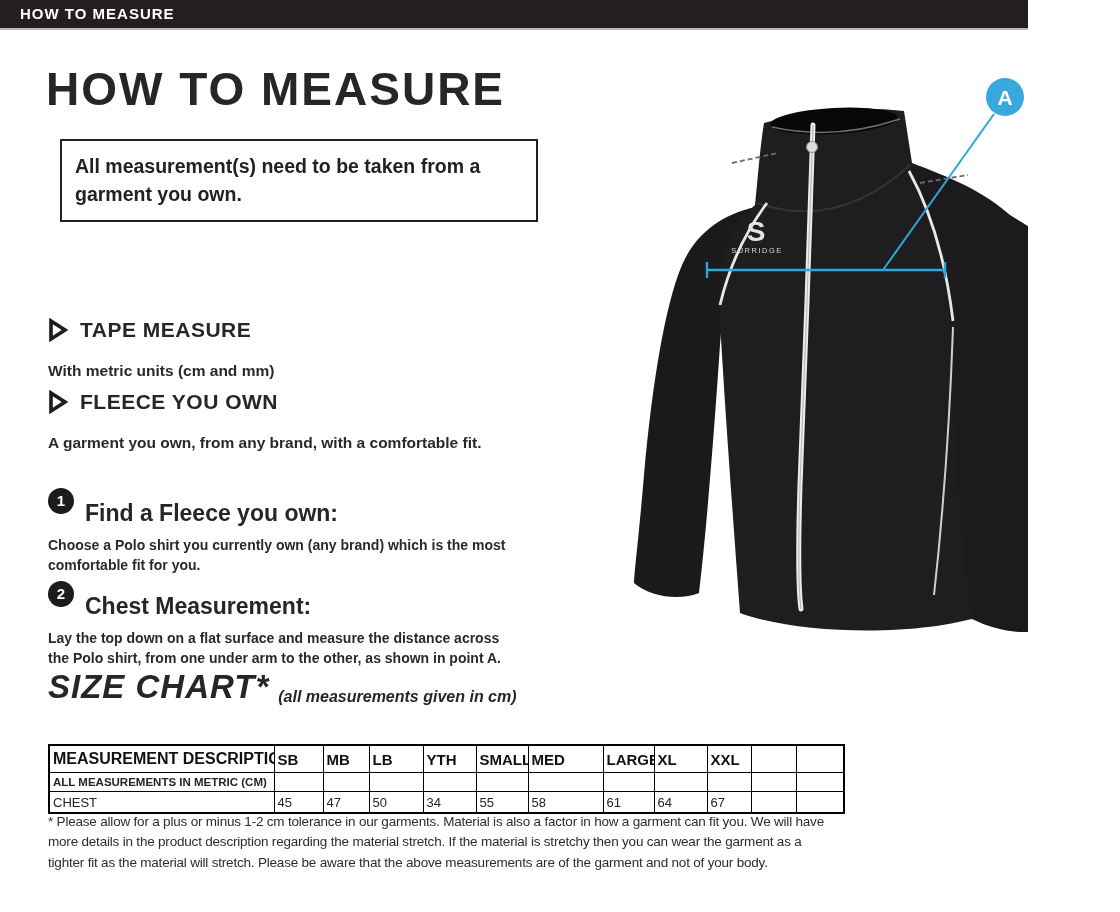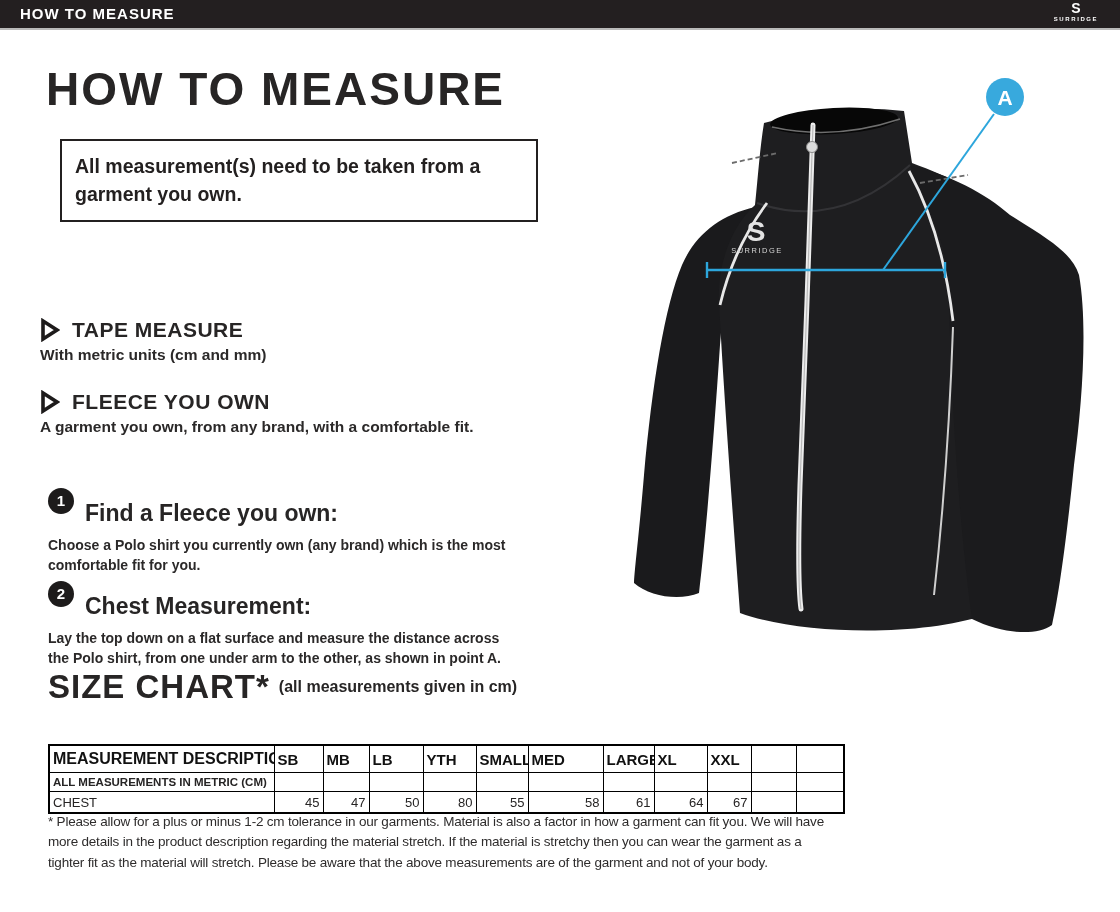--- a/index.html
+++ b/index.html
@@ -1,63 +1,63 @@
 <!DOCTYPE html>
 <html><head>
 <meta charset="utf-8">
 <style>
   html,body{margin:0;padding:0;background:#fff;}
   body{font-family:"Liberation Sans",sans-serif;color:#262424;}
-  .page{position:relative;width:1120px;height:912px;background:#fff;overflow:hidden;}
+  .page{position:relative;width:1028px;height:912px;background:#fff;overflow:hidden;}
 
   
   .topbar{position:absolute;left:0;top:0;width:1120px;height:28px;background:#231f20;
           border-bottom:2px solid #b9b9b9;box-sizing:content-box;}
   .topbar-title{position:absolute;left:20px;top:0;line-height:28px;color:#fff;
           font-size:15px;font-weight:700;letter-spacing:1px;}
   .topbar-logo{position:absolute;right:14px;top:1px;width:60px;height:27px;text-align:center;color:#fff;}
   .topbar-logo .mark{display:block;font-size:14px;font-weight:800;line-height:14px;letter-spacing:0;}
   .topbar-logo .brand{display:block;font-size:6px;font-weight:700;letter-spacing:1.6px;line-height:8px;}
 
   
   .h1{position:absolute;left:46px;top:66px;font-size:46px;line-height:1;font-weight:800;
       letter-spacing:2px;color:#272525;}
   .notice-box{position:absolute;left:60px;top:139px;width:478px;box-sizing:border-box;
       border:2.5px solid #232020;padding:11px 13px;}
   .notice-box .txt{font-size:19.5px;font-weight:700;line-height:1.45;white-space:pre-line;color:#232020;}
 
   .ywn-heading{position:absolute;left:48px;top:254px;font-size:28px;font-weight:800;
       letter-spacing:1px;color:#272525;}
 
-  .need-item{position:absolute;left:40px;}
+  .need-item{position:absolute;left:48px;}
   .need-item .row{display:flex;align-items:center;gap:12px;}
   .need-title{font-size:21px;font-weight:800;letter-spacing:.5px;color:#272525;}
-  .need-desc{margin-top:4px;font-size:15.5px;font-weight:700;color:#2b2929;}
+  .need-desc{margin-top:20px;font-size:15.5px;font-weight:700;color:#2b2929;}
   .play{width:20px;height:24px;flex:0 0 auto;}
 
   .step{position:absolute;left:48px;}
   .step .row{display:flex;align-items:center;gap:11px;}
   .badge{width:26px;height:26px;border-radius:50%;background:#1d1b1b;color:#fff;
       display:flex;align-items:center;justify-content:center;font-size:15px;font-weight:800;flex:0 0 auto;}
   .step-title{font-size:23px;font-weight:700;color:#272525;margin-top:26px;}
   .step-desc{margin-top:8px;font-size:14px;font-weight:700;line-height:1.45;
       white-space:pre-line;color:#2b2929;max-width:560px;}
 
-  .sc-head{position:absolute;left:48px;top:668px;display:flex;align-items:center;gap:9px;}
+  .sc-head{position:absolute;left:48px;top:668px;display:flex;align-items:flex-end;gap:9px;font-style:italic;}
   .sc-title{font-size:33px;font-weight:800;letter-spacing:1px;color:#272525;}
   .sc-note{font-size:16px;font-weight:700;color:#272525;}
 
   
   .size-table{position:absolute;left:48px;top:744px;border-collapse:collapse;table-layout:fixed;
       width:795px;border:2.5px solid #000;}
   .size-table th,.size-table td{border:1.5px solid #000;padding:0 3px;overflow:hidden;white-space:nowrap;}
   .size-table thead th{height:26px;font-size:15px;font-weight:700;text-align:left;color:#111;}
   .size-table thead th.first{font-size:16px;text-align:left;}
   .size-table tr.metric td{height:18px;font-size:11.5px;font-weight:700;text-align:left;}
-  .size-table tr.vals td{height:20px;font-size:13px;font-weight:400;text-align:right;}
+  .size-table tr.vals td{height:20px;font-size:13px;font-weight:400;text-align:left;}
   .size-table tr.vals td.first{text-align:left;}
 
   .footnote{position:absolute;left:48px;top:812px;width:872px;font-size:13.5px;
       letter-spacing:-0.2px;line-height:1.5;color:#2e2c2c;white-space:pre-line;}
 
   
   .product{position:absolute;left:620px;top:35px;width:500px;height:640px;}
 </style>
 </head>
 <body>
@@ -167,21 +167,21 @@
         <td></td>
         <td></td>
         <td></td>
         <td></td>
       </tr>
       <tr class="vals">
         <td class="first">CHEST</td>
         <td>45</td>
         <td>47</td>
         <td>50</td>
-        <td>80</td>
+        <td>34</td>
         <td>55</td>
         <td>58</td>
         <td>61</td>
         <td>64</td>
         <td>67</td>
         <td></td>
         <td></td>
       </tr>
     </tbody>
   </table>

